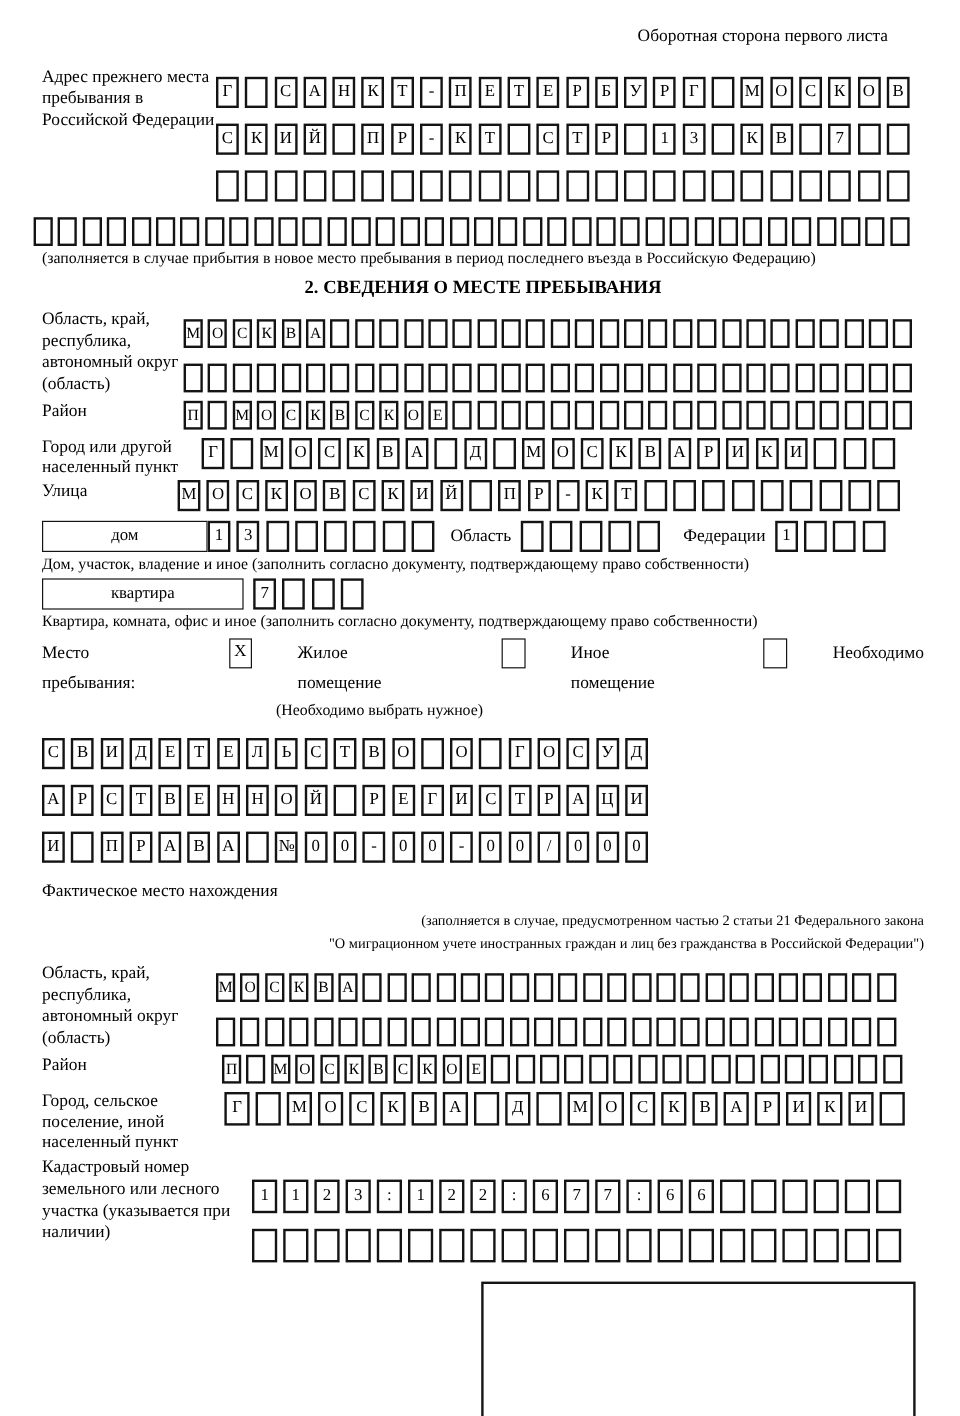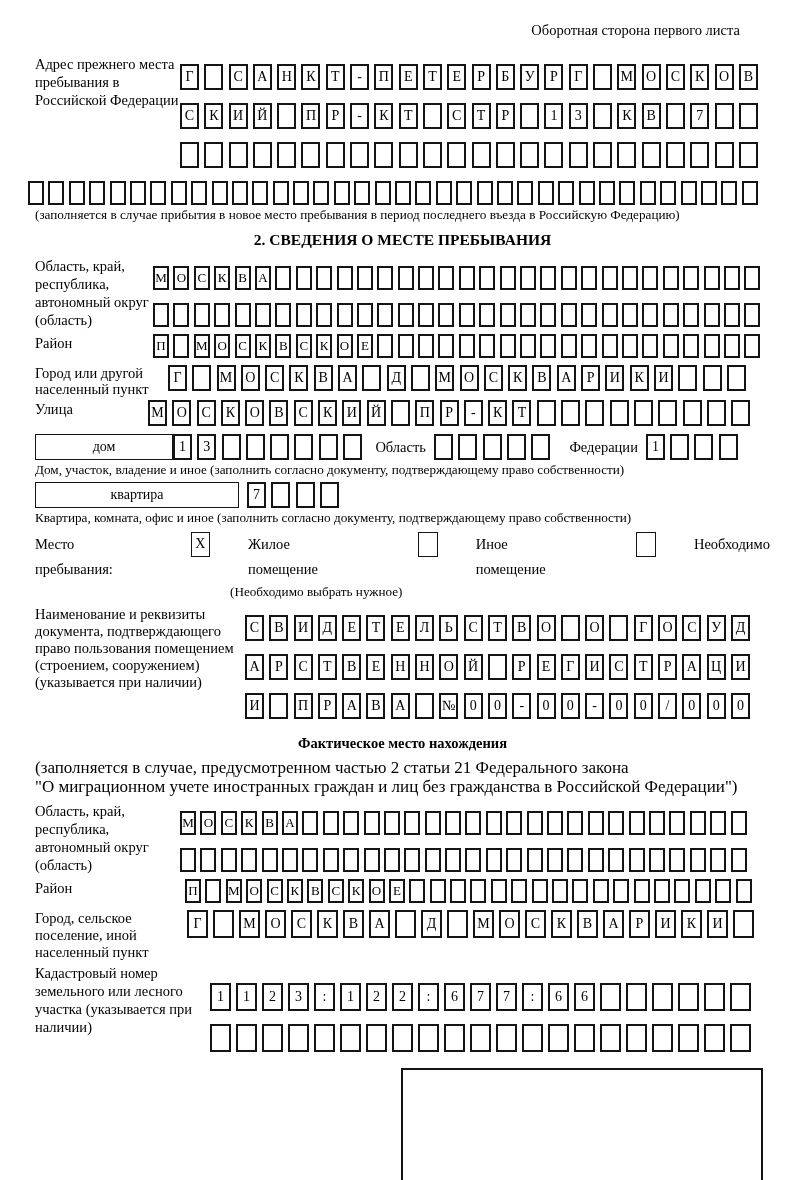--- a/index.html
+++ b/index.html
@@ -31,21 +31,21 @@
 
   .addr-block { margin-top:16px; }
   .addr-label { width:145px; flex:0 0 145px; }
   .cellrow { margin-bottom:4px; line-height:0; }
   .row-full { margin-left:-7px; margin-top:0px; line-height:0; }
 
   .small-note { font-size:13.2px; margin-top:2px; line-height:16px; }
   .left-note  { font-size:13.2px; text-align:left; margin:2px 0 4px 0; line-height:16px; }
 
   .sec-heading { text-align:center; font-weight:bold; font-size:15.5px; margin:8px 0 8px 0; }
-  .sub-heading { text-align:center; font-weight:bold; font-size:14.5px; margin:12px 0 6px 0; }
+  .sub-heading { font-weight:normal; font-size:14.5px; margin:12px 0 6px 0; }
 
   .lbl-118 { width:118px; flex:0 0 118px; }
   .lbl-133 { width:133px; flex:0 0 133px; line-height:16px; }
   .lbl-113 { width:113px; flex:0 0 113px; }
   .lbl-210 { width:210px; flex:0 0 210px; line-height:17px; }
   .lbl-145 { width:145px; flex:0 0 145px; }
   .lbl-150 { width:150px; flex:0 0 150px; }
   .lbl-152 { width:152px; flex:0 0 152px; line-height:17px; }
   .lbl-175 { width:175px; flex:0 0 175px; }
 
@@ -55,21 +55,21 @@
     display:inline-block; box-sizing:border-box;
     border:1.6px solid #141414; height:26px;
     text-align:center; font-size:14px; line-height:23px;
     vertical-align:top;
   }
   .inline-lbl { font-size:14.5px; line-height:26px; margin:0 8px; white-space:nowrap; }
 
   .stay-row { display:flex; align-items:flex-start; font-size:14.5px; line-height:25px; margin-top:6px;gap:32px; }
   .stay-gap { margin-left:26px; }
 
-  .center-note { text-align:left; font-size:17px; line-height:19px; }
+  .center-note { text-align:right; font-size:12px; line-height:19px; }
   .choose-note { font-size:13.2px; margin:2px 0 6px 195px; }
 
   .stamp-wrap { margin-left:358px; width:378px; margin-top:12px; }
   .stamp-box { box-sizing:border-box; border:2px solid #141414; width:362px; height:165px; margin-left:8px; background:#fff; }
 </style>
 </head>
 <body>
 
 <div class="top-note">Оборотная сторона первого листа</div>
 
@@ -123,40 +123,39 @@
     <span class="cells" style="margin-left:0"><span class="cell md">1</span><span class="cell md">3</span><span class="cell md"></span><span class="cell md"></span><span class="cell md"></span><span class="cell md"></span><span class="cell md"></span><span class="cell md"></span></span>
     <span class="inline-lbl">Область</span>
     <span class="cells"><span class="cell md"></span><span class="cell md"></span><span class="cell md"></span><span class="cell md"></span><span class="cell md"></span></span>
     <span class="inline-lbl" style="margin-left:14px">Федерации</span>
     <span class="cells"><span class="cell md">1</span><span class="cell md"></span><span class="cell md"></span><span class="cell md"></span></span>
   </div>
   <div class="left-note">Дом, участок, владение и иное (заполнить согласно документу, подтверждающему право собственности)</div>
 
   
   <div class="flex-row">
-    <span class="widebox" style="width:204px">квартира</span>
+    <span class="widebox" style="width:168px">квартира</span>
     <span class="cells" style="margin-left:8px"><span class="cell md">7</span><span class="cell md"></span><span class="cell md"></span><span class="cell md"></span></span>
   </div>
   <div class="left-note">Квартира, комната, офис и иное (заполнить согласно документу, подтверждающему право собственности)</div>
 
   
   <div class="stay-row">
     <span>Место пребывания:</span>
     <span class="cell chk">X</span>
     <span>Жилое помещение</span>
     <span class="cell chk stay-gap"></span>
     <span>Иное помещение</span>
     <span class="cell chk stay-gap"></span>
     <span>Необходимо</span>
   </div>
   <div class="choose-note">(Необходимо выбрать нужное)</div>
 
   
   <div class="flex-row">
-    <div class="lbl lbl-210">Наименование и реквизиты документа, подтверждающего право пользования помещением (строением, сооружением) (указывается при наличии)</div>
     <div>
       <div class="cellrow cells"><span class="cell md">С</span><span class="cell md">В</span><span class="cell md">И</span><span class="cell md">Д</span><span class="cell md">Е</span><span class="cell md">Т</span><span class="cell md">Е</span><span class="cell md">Л</span><span class="cell md">Ь</span><span class="cell md">С</span><span class="cell md">Т</span><span class="cell md">В</span><span class="cell md">О</span><span class="cell md"></span><span class="cell md">О</span><span class="cell md"></span><span class="cell md">Г</span><span class="cell md">О</span><span class="cell md">С</span><span class="cell md">У</span><span class="cell md">Д</span></div>
       <div class="cellrow cells"><span class="cell md">А</span><span class="cell md">Р</span><span class="cell md">С</span><span class="cell md">Т</span><span class="cell md">В</span><span class="cell md">Е</span><span class="cell md">Н</span><span class="cell md">Н</span><span class="cell md">О</span><span class="cell md">Й</span><span class="cell md"></span><span class="cell md">Р</span><span class="cell md">Е</span><span class="cell md">Г</span><span class="cell md">И</span><span class="cell md">С</span><span class="cell md">Т</span><span class="cell md">Р</span><span class="cell md">А</span><span class="cell md">Ц</span><span class="cell md">И</span></div>
       <div class="cellrow cells"><span class="cell md">И</span><span class="cell md"></span><span class="cell md">П</span><span class="cell md">Р</span><span class="cell md">А</span><span class="cell md">В</span><span class="cell md">А</span><span class="cell md"></span><span class="cell md">№</span><span class="cell md">0</span><span class="cell md">0</span><span class="cell md">-</span><span class="cell md">0</span><span class="cell md">0</span><span class="cell md">-</span><span class="cell md">0</span><span class="cell md">0</span><span class="cell md">/</span><span class="cell md">0</span><span class="cell md">0</span><span class="cell md">0</span></div>
     </div>
   </div>
 
   
   <div class="sub-heading">Фактическое место нахождения</div>
   <div class="center-note">(заполняется в случае, предусмотренном частью 2 статьи 21 Федерального закона</div>

